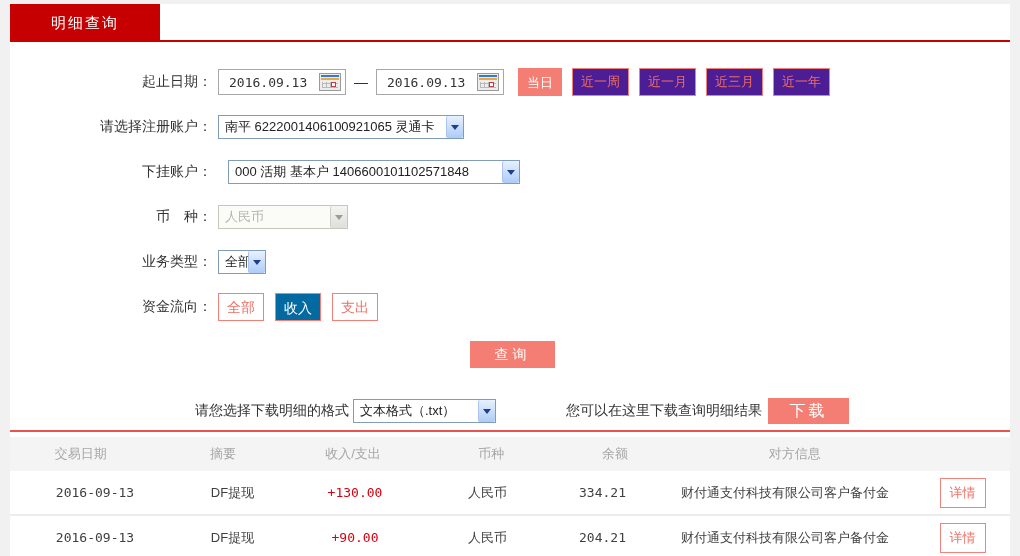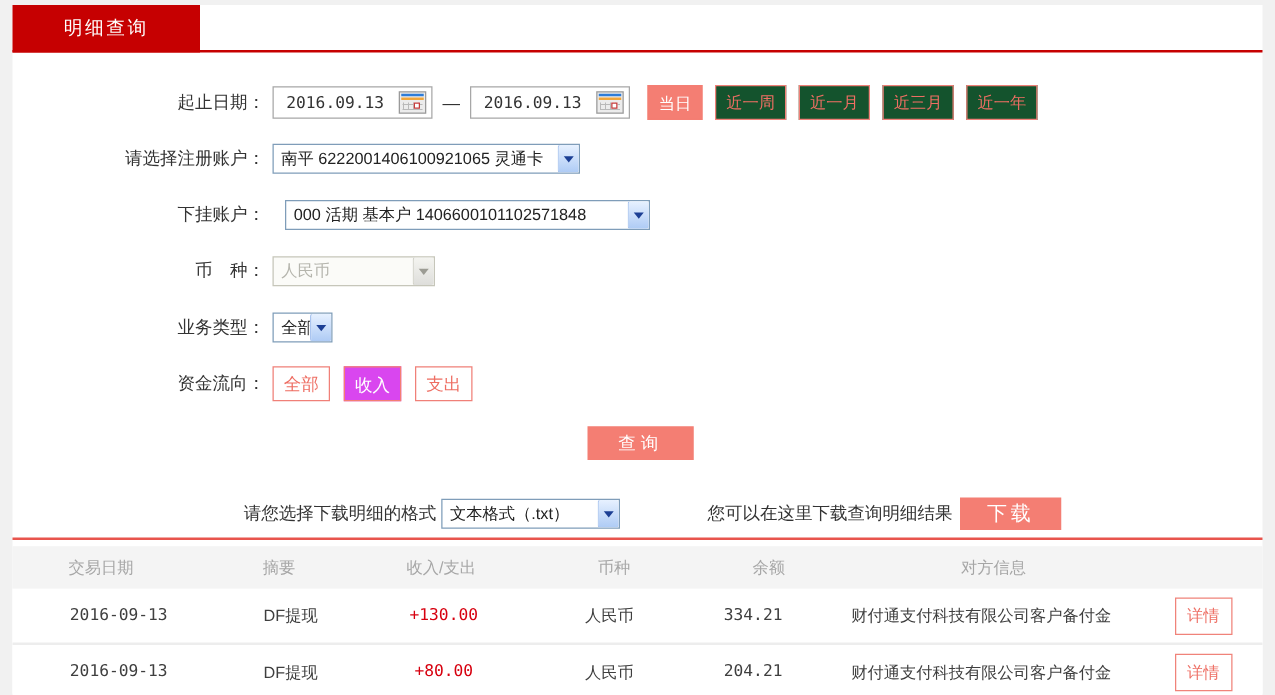--- a/index.html
+++ b/index.html
@@ -38,21 +38,21 @@
   .cal .bar-blue { position:absolute; top:1px; left:1px; right:1px; height:2px; background:#2e7cd8; }
   .cal .bar-orange { position:absolute; top:4px; left:1px; right:1px; height:2px; background:#f0a63c; }
   .cal .grid { position:absolute; left:2px; right:2px; top:8px; bottom:2px;
     background-image:repeating-linear-gradient(90deg,#b9b9b9 0 1px,transparent 1px 4px),
                      repeating-linear-gradient(0deg,#b9b9b9 0 1px,transparent 1px 4px); }
   .cal .dot { position:absolute; right:4px; bottom:3px; width:5px; height:5px; border:1px solid #c43b3b; background:#fff; }
   
   .quick { display:flex; margin-left:14px; }
   .btn-q {
     height:28px; line-height:26px; padding:0 8px; margin-right:10px;
-    border:1px solid #f08078; color:#ee6e63; background:#14532d; font-size:13px;
+    border:1px solid #f08078; color:#ee6e63; background:#4c1d95; font-size:13px;
     text-align:center; cursor:pointer; white-space:nowrap;
   }
   .btn-q.filled { background:#f47e73; color:#fff; border-color:#f47e73; line-height:28px; }
   
   .xsel {
     height:24px; border:1px solid #7f9db9; background:#fff; display:flex;
     align-items:center; cursor:pointer; font-size:13px; color:#222;
   }
   .xsel-text { padding:0 6px; flex:1 1 auto; white-space:nowrap; overflow:hidden; }
   .xsel-btn {
@@ -64,21 +64,21 @@
   .xsel.disabled { border-color:#c6c6ba; background:#fbfbf8; cursor:default; }
   .xsel.disabled .xsel-text { color:#b5b5ad; }
   .xsel.disabled .xsel-btn { background:linear-gradient(#f4f4f0,#dededb); border-left:1px solid #cfcfc6; }
   .xsel.disabled .xsel-arrow { border-top-color:#9c9c94; }
   .w-reg { width:246px; } .w-link { width:292px;margin-left:10px; } .w-cur { width:130px; } .w-biz { width:48px; } .w-fmt { width:143px; }
   
   .btn-f {
     width:46px; height:28px; line-height:26px; margin-right:11px; text-align:center;
     border:1px solid #f08078; color:#ee6e63; background:#fff; font-size:14px; cursor:pointer;
   }
-  .btn-f.filled { background:#d946ef; color:#fff; border-color:#f47e73; line-height:28px; }
+  .btn-f.filled { background:#0369a1; color:#fff; border-color:#f47e73; line-height:28px; }
   
   .qrow { margin-top:20px; padding-left:460px; height:27px; }
   .btn-query {
     width:85px; height:27px; background:#f47e73; color:#fff; border:none;
     font-size:14px; letter-spacing:4px; cursor:pointer; font-family:inherit;
   }
   
   .dlrow { margin-top:30px; height:26px; display:flex; align-items:center; padding-left:185px; font-size:14px; }
   .dl-hint { margin-left:70px; color:#333; }
   .btn-dl {
@@ -237,21 +237,21 @@
       <div class="c c3 mono amt">+130.00</div>
       <div class="c c4">人民币</div>
       <div class="c c5 mono">334.21</div>
       <div class="c c6">财付通支付科技有限公司客户备付金</div>
       <div class="c c7"><span class="btn-detail">详情</span></div>
     </div>
 
     <div class="trow">
       <div class="c c1 mono">2016-09-13</div>
       <div class="c c2">DF提现</div>
-      <div class="c c3 mono amt">+80.00</div>
+      <div class="c c3 mono amt">+90.00</div>
       <div class="c c4">人民币</div>
       <div class="c c5 mono">204.21</div>
       <div class="c c6">财付通支付科技有限公司客户备付金</div>
       <div class="c c7"><span class="btn-detail">详情</span></div>
     </div>
   </div>
 
 </div>
 
 </body></html>

